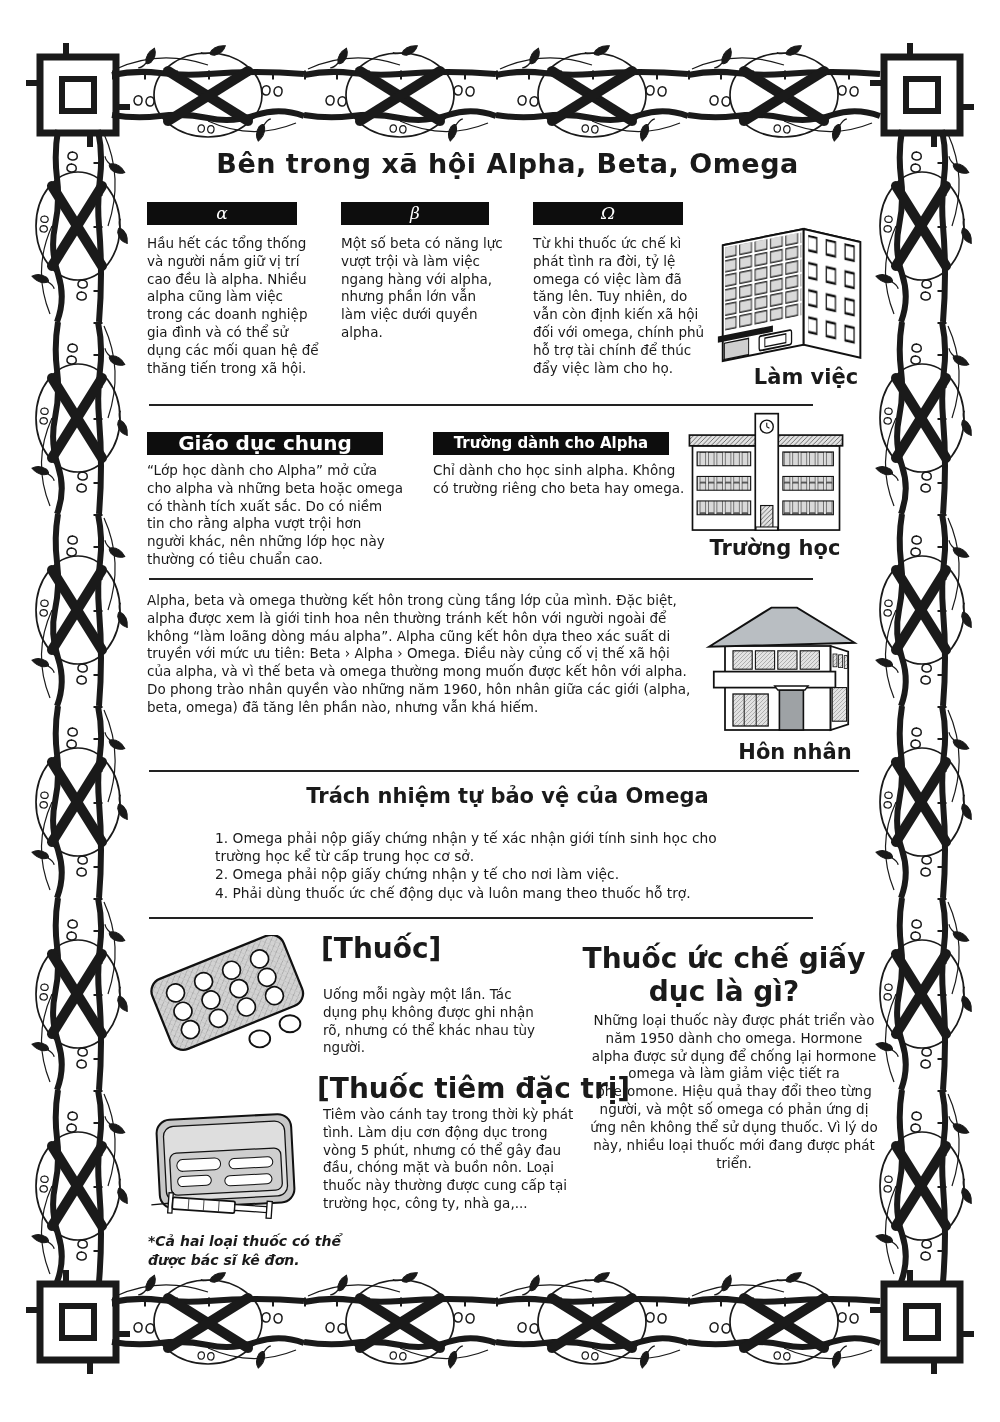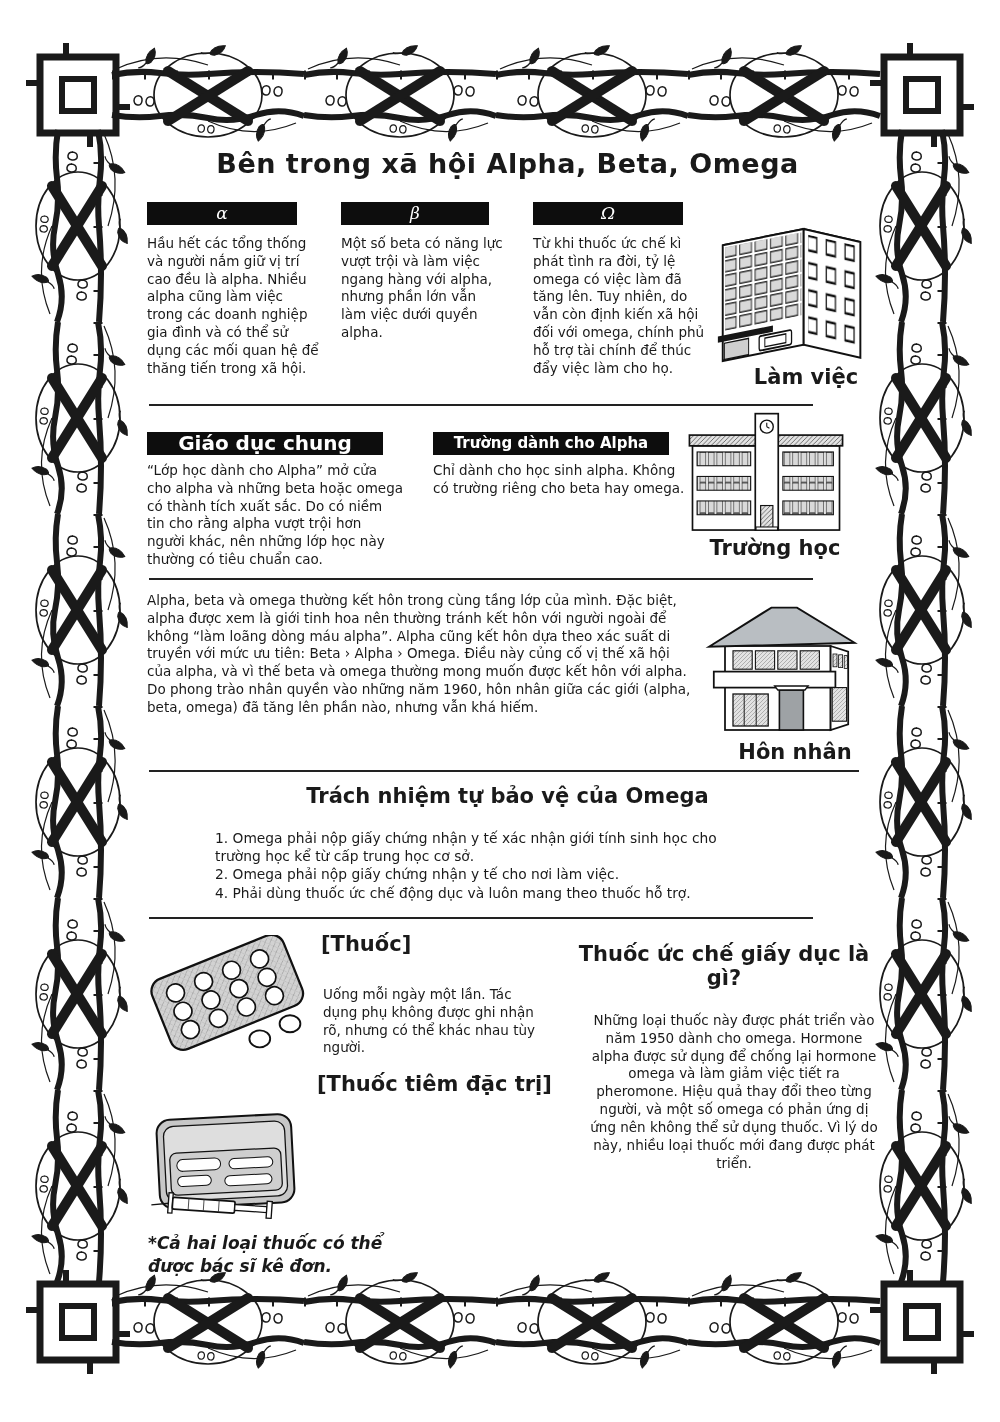--- a/index.html
+++ b/index.html
@@ -9,22 +9,22 @@
   .content{position:absolute;left:145px;top:140px;width:725px;height:1160px;z-index:1;}
   .abs{position:absolute;}
   .title{width:100%;text-align:center;font-size:27px;font-weight:bold;letter-spacing:.5px;}
   .bar{background:#0d0d0d;color:#fff;text-align:center;height:23px;line-height:23px;}
   .greek{font-family:"DejaVu Serif",serif;font-style:italic;font-size:17px;}
   .body-txt{font-size:13.5px;line-height:1.32;font-weight:500;}
   .cap{font-size:21px;font-weight:bold;text-align:center;}
   .hr{background:#222;height:2px;}
   .sec-title{font-size:21px;font-weight:bold;text-align:center;width:100%;}
   .list-item{font-size:13.8px;line-height:1.28;margin-bottom:1px;}
-  .med-head{font-size:21px;font-weight:bold;}
-  .footnote{font-size:17px;font-style:italic;font-weight:bold;line-height:1.35;}
+  .med-head{font-size:28px;font-weight:bold;}
+  .footnote{font-size:14px;font-style:italic;font-weight:bold;line-height:1.35;}
   .center{text-align:center;}
 </style>
 </head>
 <body>
 
 <div class="page">
 
   <svg class="border-svg" width="1000" height="1422" viewBox="0 0 1000 1422">
     <defs>
       <g id="leaf">
@@ -244,20 +244,21 @@
       </g>
       <g transform="rotate(4 80 115)">
         <path d="M28,114 l-24,4" stroke="#111" stroke-width="1.6" fill="none"></path>
         <rect x="24" y="102" width="5" height="24" fill="#fff" stroke="#111" stroke-width="1.6"></rect>
         <rect x="29" y="107" width="74" height="14" rx="2" fill="#fff" stroke="#111" stroke-width="2"></rect>
         <path d="M48,107 v14 M66,107 v14 M84,107 v14" stroke="#333" stroke-width="1"></path>
         <rect x="103" y="110.5" width="38" height="7" fill="#fff" stroke="#111" stroke-width="1.5"></rect>
         <rect x="141" y="104" width="6" height="20" fill="#fff" stroke="#111" stroke-width="1.6"></rect>
       </g>
     </svg>
+    <div class="abs body-txt" style="left:178px;top:966px;width:252px;">Tiêm vào cánh tay trong thời kỳ phát tình. Làm dịu cơn động dục trong vòng 5 phút, nhưng có thể gây đau đầu, chóng mặt và buồn nôn. Loại thuốc này thường được cung cấp tại trường học, công ty, nhà ga,...</div>
 
     <div class="abs footnote" style="left:3px;top:1092px;width:235px;">*Cả hai loại thuốc có thể được bác sĩ kê đơn.</div>
 
     <div class="abs med-head center" style="left:428px;top:802px;width:302px;">Thuốc ức chế giấy dục là gì?</div>
     <div class="abs body-txt center" style="left:444px;top:872px;width:290px;">Những loại thuốc này được phát triển vào năm 1950 dành cho omega. Hormone alpha được sử dụng để chống lại hormone omega và làm giảm việc tiết ra pheromone. Hiệu quả thay đổi theo từng người, và một số omega có phản ứng dị ứng nên không thể sử dụng thuốc. Vì lý do này, nhiều loại thuốc mới đang được phát triển.</div>
 
   </div>
 </div>
 
 </body></html>

